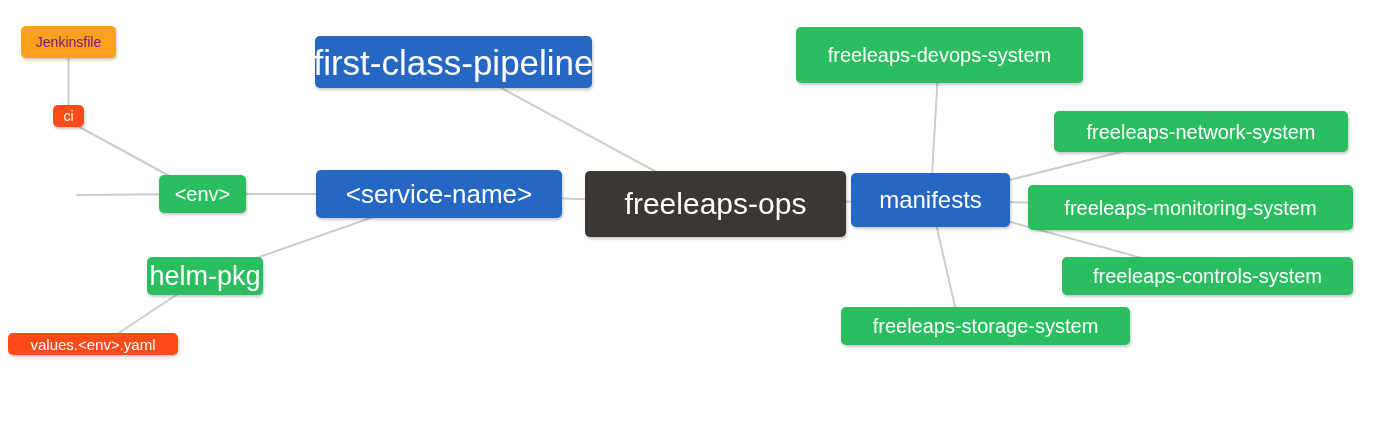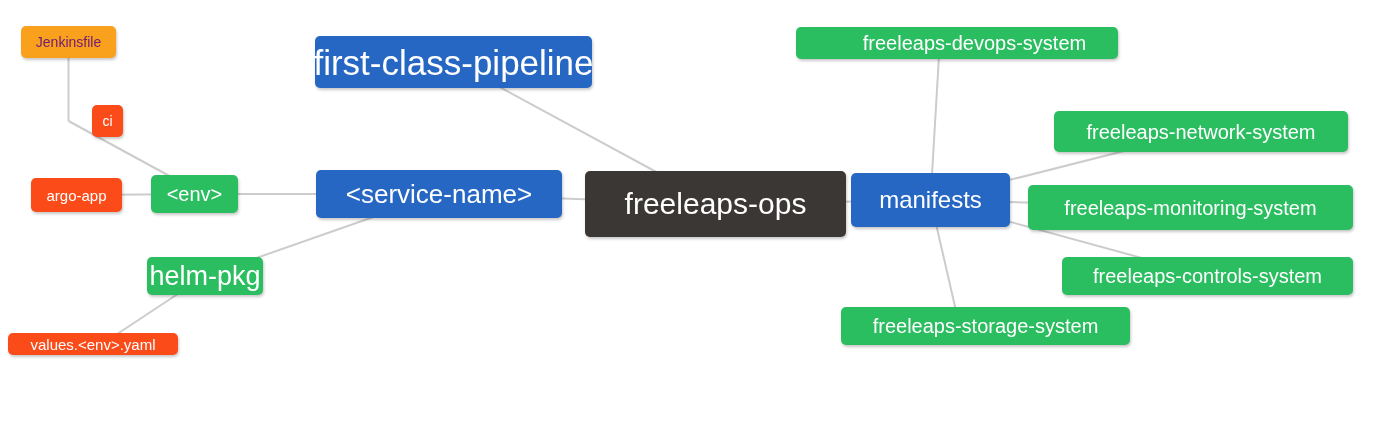--- a/index.html
+++ b/index.html
@@ -51,27 +51,26 @@
       <line x1="439" y1="194" x2="715.5" y2="204" stroke="#CCCCCC" stroke-width="2"></line>
       <line x1="715.5" y1="204" x2="930.5" y2="200" stroke="#CCCCCC" stroke-width="2"></line>
       <line x1="930.5" y1="200" x2="939.5" y2="47" stroke="#CCCCCC" stroke-width="2"></line>
       <line x1="930.5" y1="200" x2="1201" y2="131.5" stroke="#CCCCCC" stroke-width="2"></line>
       <line x1="930.5" y1="200" x2="1214.5" y2="207.5" stroke="#CCCCCC" stroke-width="2"></line>
       <line x1="930.5" y1="200" x2="1207.5" y2="276" stroke="#CCCCCC" stroke-width="2"></line>
       <line x1="930.5" y1="200" x2="959.5" y2="326" stroke="#CCCCCC" stroke-width="2"></line>
     </svg>
 
   <div class="node" style="left: 21px; top: 26px; width: 95px; height: 32px; font-size: 14px; background: rgb(249, 161, 28); color: #701a75;">Jenkinsfile</div>
-  <div class="node" style="left: 53px; top: 105px; width: 31px; height: 32px; font-size: 14px; background: rgb(250, 75, 25); color: rgb(255, 255, 255); margin-left: 39px;">ci</div>
-  <div class="node" style="left: 31px; top: 178px; width: 91px; height: 34px; font-size: 15px; background: rgb(250, 75, 25); color: rgb(255, 255, 255);">argo-app</div>
-  <div class="node" style="left: 151px; top: 175px; width: 87px; height: 38px; font-size: 20px; background: rgb(43, 190, 96); color: rgb(255, 255, 255);">&lt;env&gt;</div>
+  <div class="node" style="left: 53px; top: 105px; width: 31px; height: 22px; font-size: 14px; background: rgb(250, 75, 25); color: rgb(255, 255, 255);">ci</div>
+  <div class="node" style="left: 159px; top: 175px; width: 87px; height: 38px; font-size: 20px; background: rgb(43, 190, 96); color: rgb(255, 255, 255);">&lt;env&gt;</div>
   <div class="node" style="left: 147px; top: 257px; width: 116px; height: 38px; font-size: 27px; background: rgb(43, 190, 96); color: rgb(255, 255, 255);">helm-pkg</div>
   <div class="node" style="left: 8px; top: 333px; width: 170px; height: 22px; font-size: 15px; background: rgb(250, 75, 25); color: rgb(255, 255, 255);">values.&lt;env&gt;.yaml</div>
   <div class="node" style="left: 315px; top: 36px; width: 277px; height: 52px; font-size: 35px; background: rgb(38, 103, 196); color: rgb(255, 255, 255);">first-class-pipeline</div>
   <div class="node" style="left: 316px; top: 170px; width: 246px; height: 48px; font-size: 26px; background: rgb(38, 103, 196); color: rgb(255, 255, 255);">&lt;service-name&gt;</div>
   <div class="node" style="left: 585px; top: 171px; width: 261px; height: 66px; font-size: 30px; background: rgb(59, 55, 52); color: rgb(255, 255, 255);">freeleaps-ops</div>
   <div class="node" style="left: 851px; top: 173px; width: 159px; height: 54px; font-size: 24px; background: rgb(38, 103, 196); color: rgb(255, 255, 255);">manifests</div>
-  <div class="node" style="left: 796px; top: 27px; width: 287px; height: 32px; font-size: 20px; background: rgb(43, 190, 96); color: rgb(255, 255, 255); padding-left: 35px;">freeleaps-devops-system</div>
+  <div class="node" style="left: 796px; top: 27px; width: 287px; height: 56px; font-size: 20px; background: rgb(43, 190, 96); color: rgb(255, 255, 255);">freeleaps-devops-system</div>
   <div class="node" style="left: 1054px; top: 111px; width: 294px; height: 41px; font-size: 20px; background: rgb(43, 190, 96); color: rgb(255, 255, 255);">freeleaps-network-system</div>
   <div class="node" style="left: 1028px; top: 185px; width: 325px; height: 45px; font-size: 20px; background: rgb(43, 190, 96); color: rgb(255, 255, 255);">freeleaps-monitoring-system</div>
   <div class="node" style="left: 1062px; top: 257px; width: 291px; height: 38px; font-size: 20px; background: rgb(43, 190, 96); color: rgb(255, 255, 255);">freeleaps-controls-system</div>
   <div class="node" style="left: 815px; top: 307px; width: 289px; height: 38px; font-size: 20px; background: rgb(43, 190, 96); color: rgb(255, 255, 255); margin-left: 26px;">freeleaps-storage-system</div>
 </div>
 
 </body></html>

